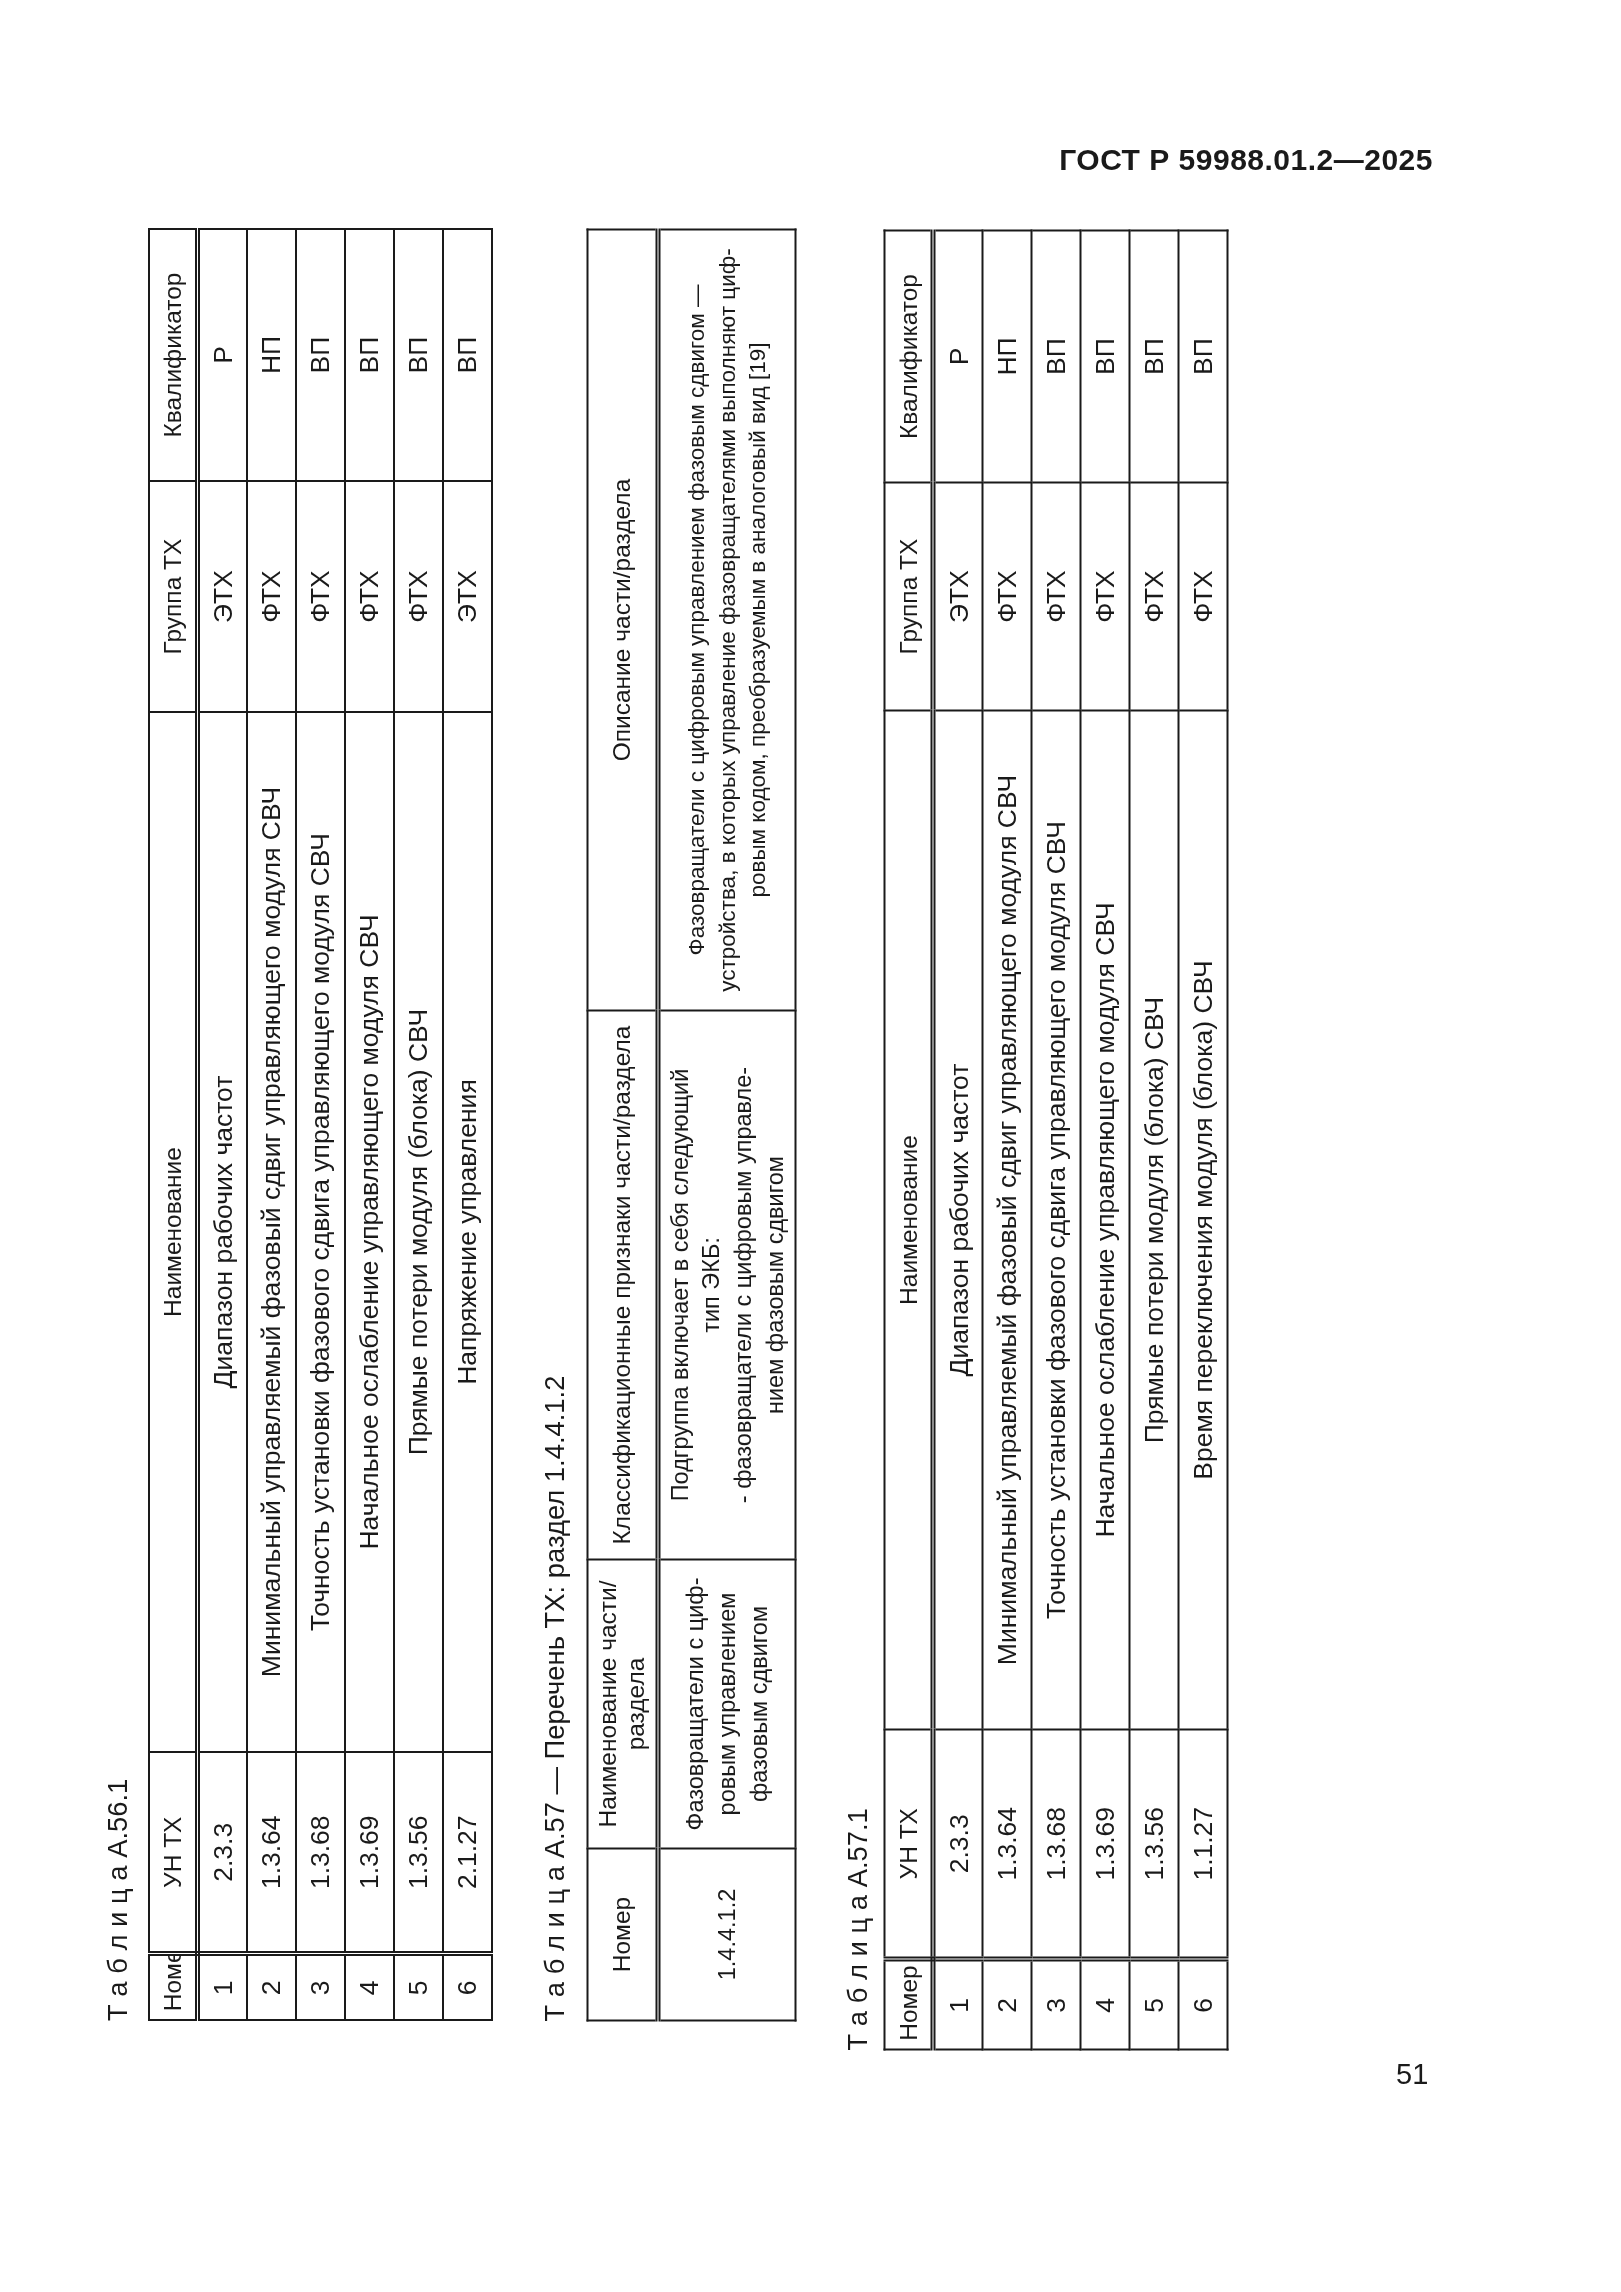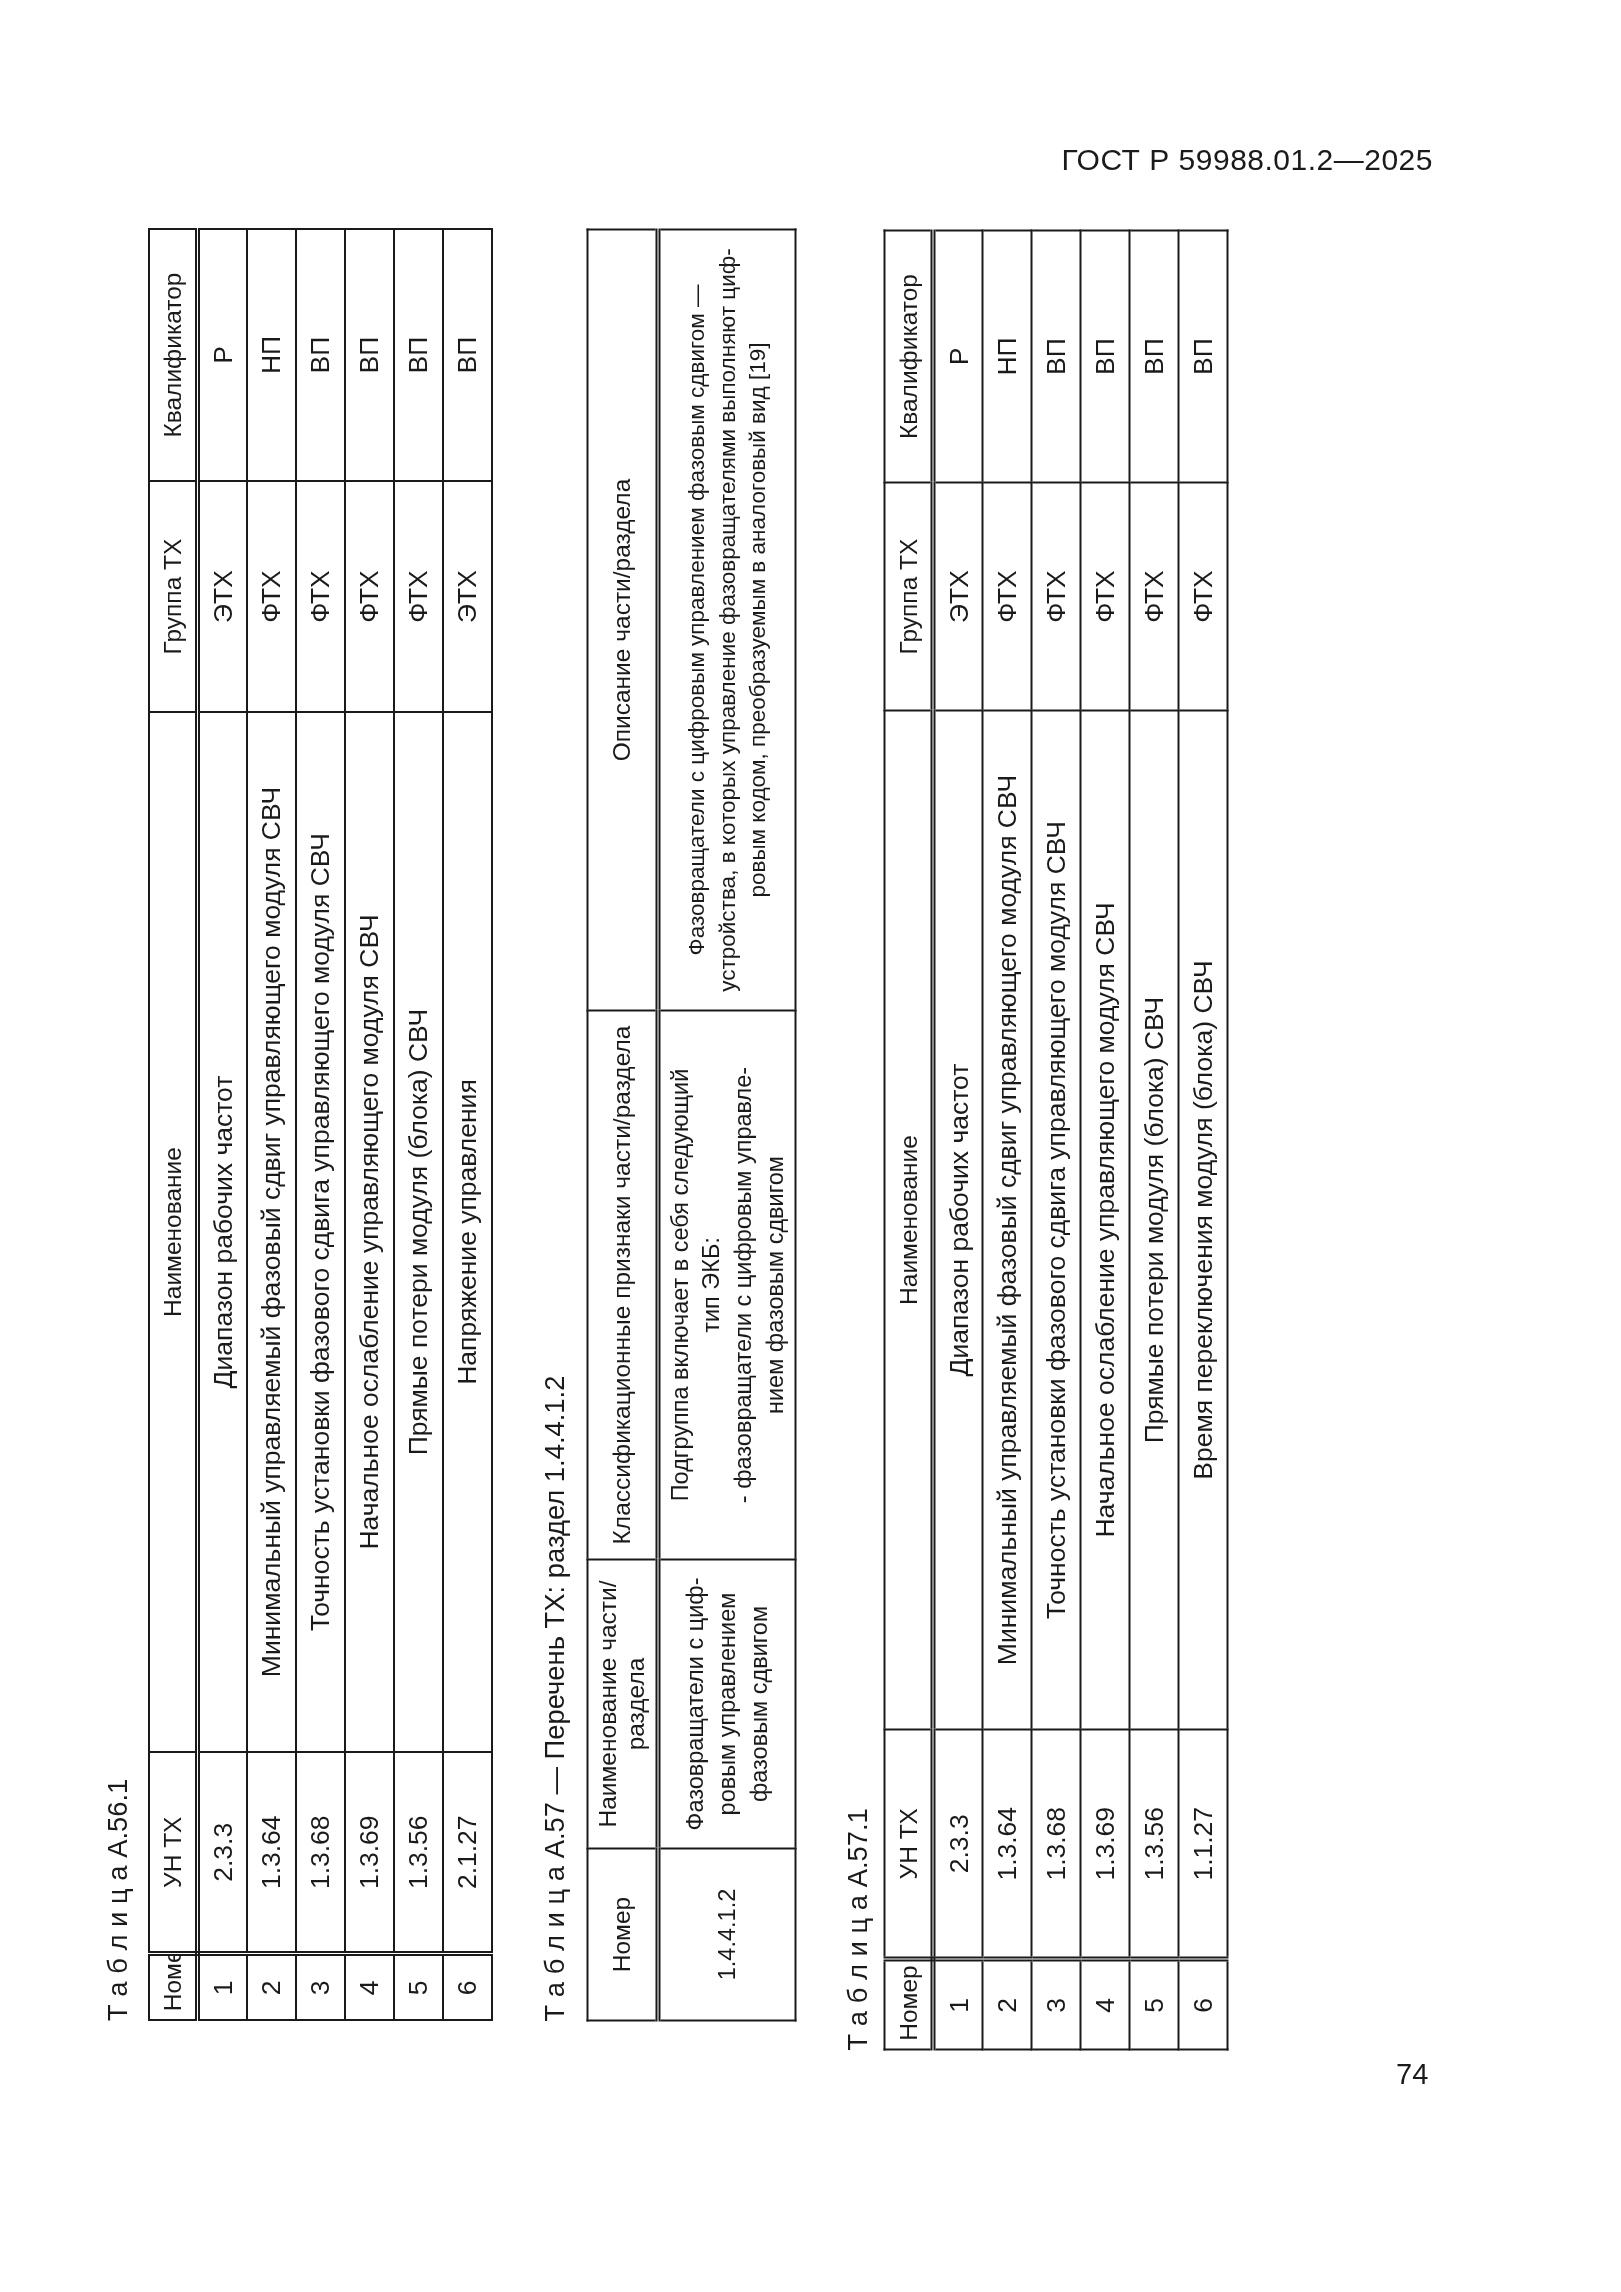--- a/index.html
+++ b/index.html
@@ -2,21 +2,21 @@
 <html><head>
 <meta charset="utf-8">
 <style>
   html,body { margin:0; padding:0; background:#ffffff; }
   .page {
     position:relative; width:1621px; height:2293px; background:#ffffff;
     font-family:"Liberation Sans", sans-serif; color:#1a1a1a; overflow:hidden;
   }
   .doc-header {
     position:absolute; top:143px; right:188px;
-    font-size:30px; font-weight:normal; letter-spacing:0.5px; white-space:nowrap;text-align:center;
+    font-size:30px; font-weight:bold; letter-spacing:0.5px; white-space:nowrap;text-align:center;
   }
   .page-number {
     position:absolute; top:2058px; left:1396px; font-size:29px;
   }
   .rot-block { position:absolute; transform:rotate(-90deg); transform-origin:center center; }
   #block-a561 { left:-600px;  top:928px;  width:1791px; height:395px; }
   #block-a57  { left:-231px;  top:996px; width:1791px; height:260px; }
   #block-a571 { left:123px;   top:945px;  width:1820px; height:391px; }
 
   .caption { font-size:27.4px; height:39px; line-height:39px; white-space:nowrap; }
@@ -210,16 +210,16 @@
           <td class="dbl-r">6</td>
           <td>1.1.27</td>
           <td class="left-cell">Время переключения модуля (блока) СВЧ</td>
           <td>ФТХ</td>
           <td>ВП</td>
         </tr>
       </tbody>
     </table>
   </div>
 
-  <div class="page-number">74</div>
+  <div class="page-number">51</div>
 
 </div>
 
 
 </body></html>

